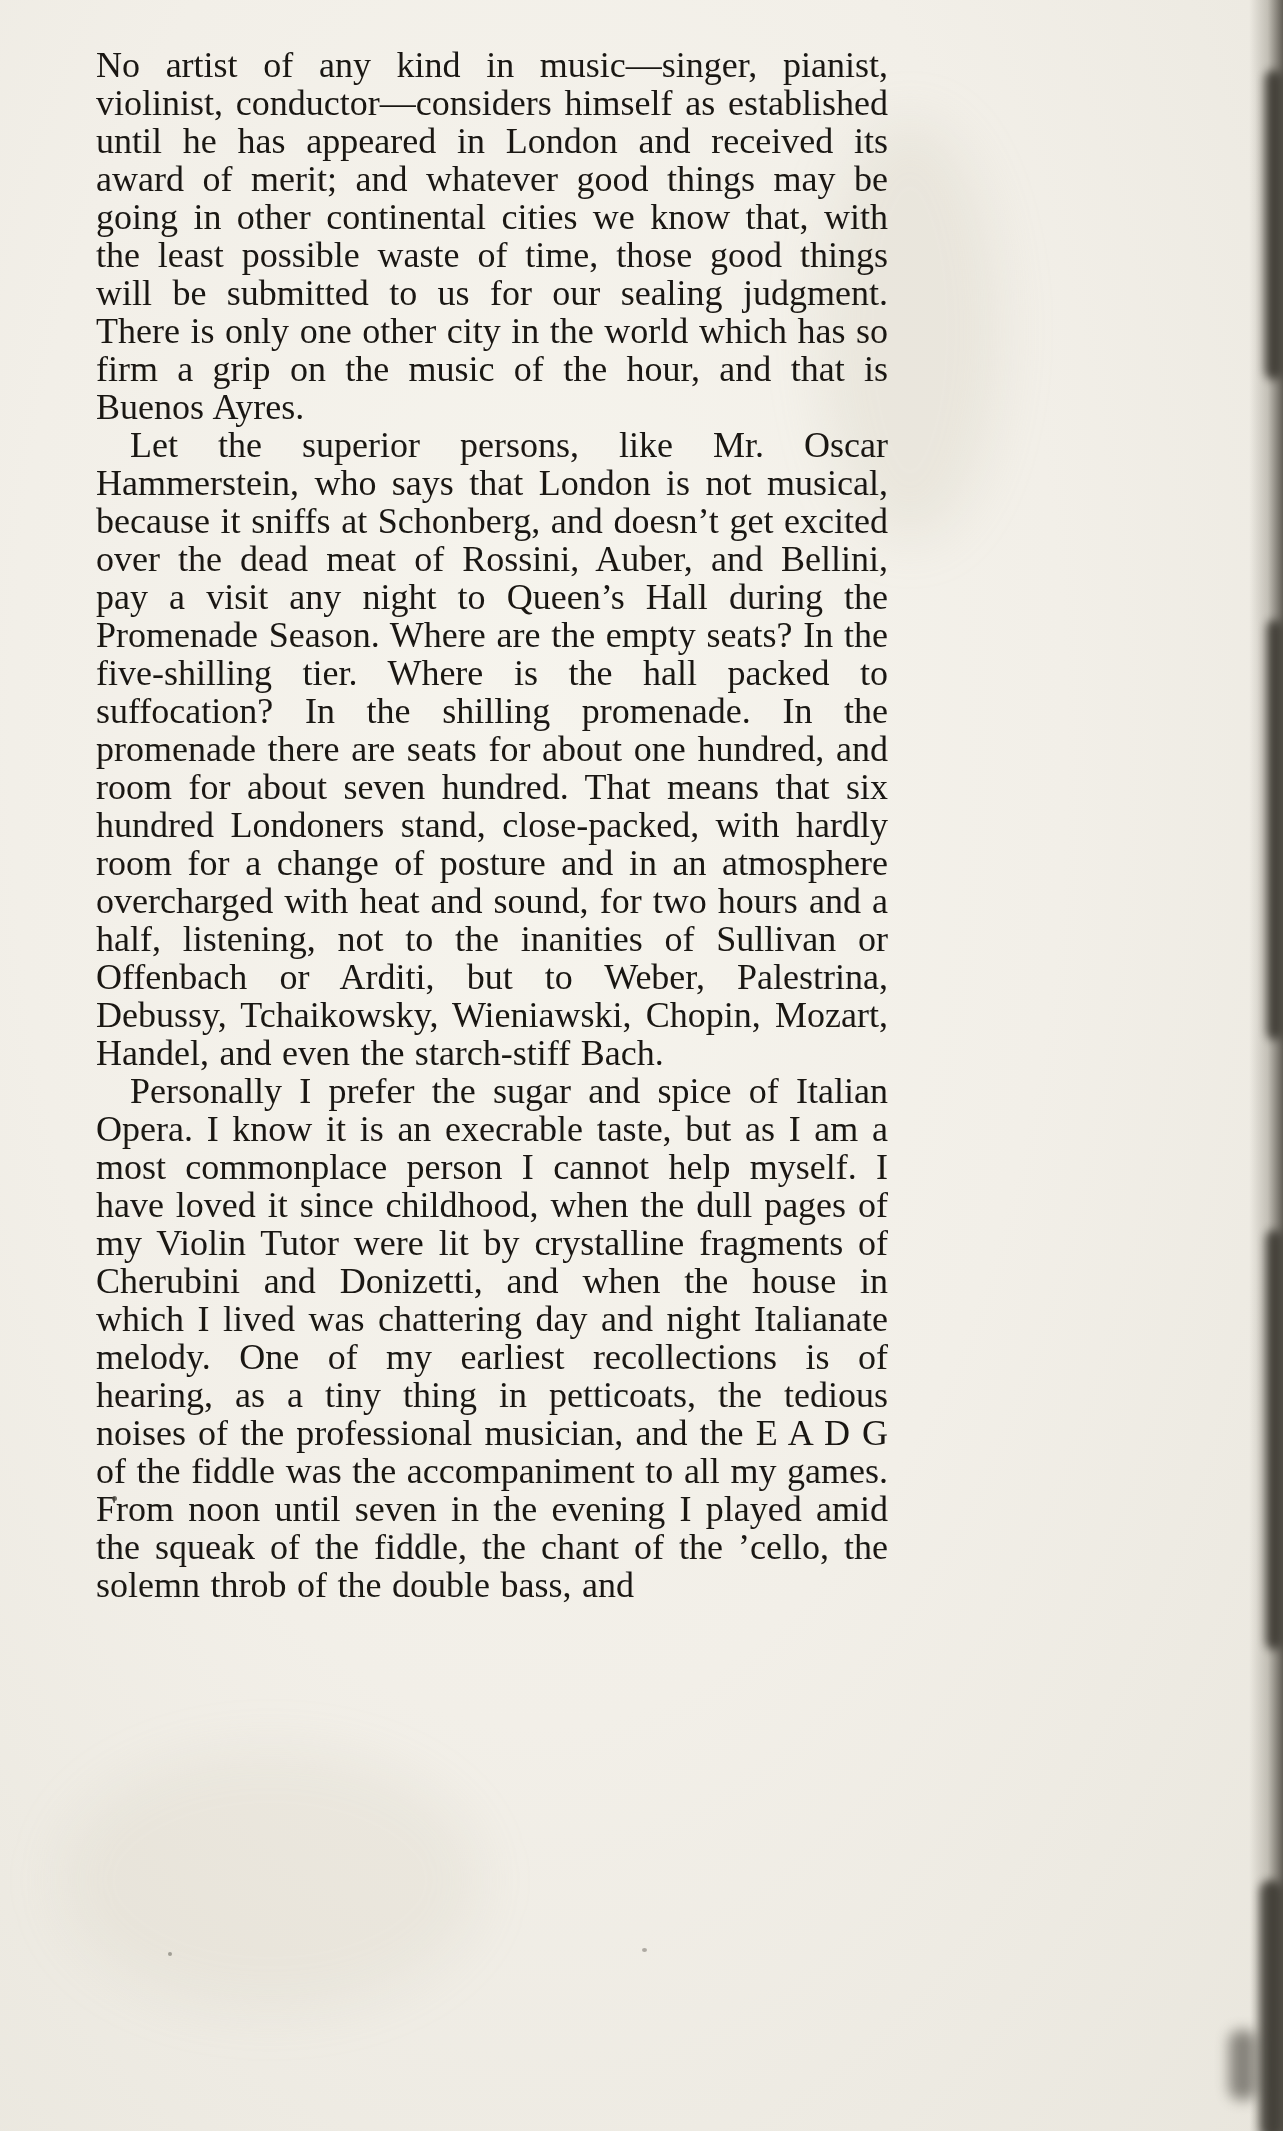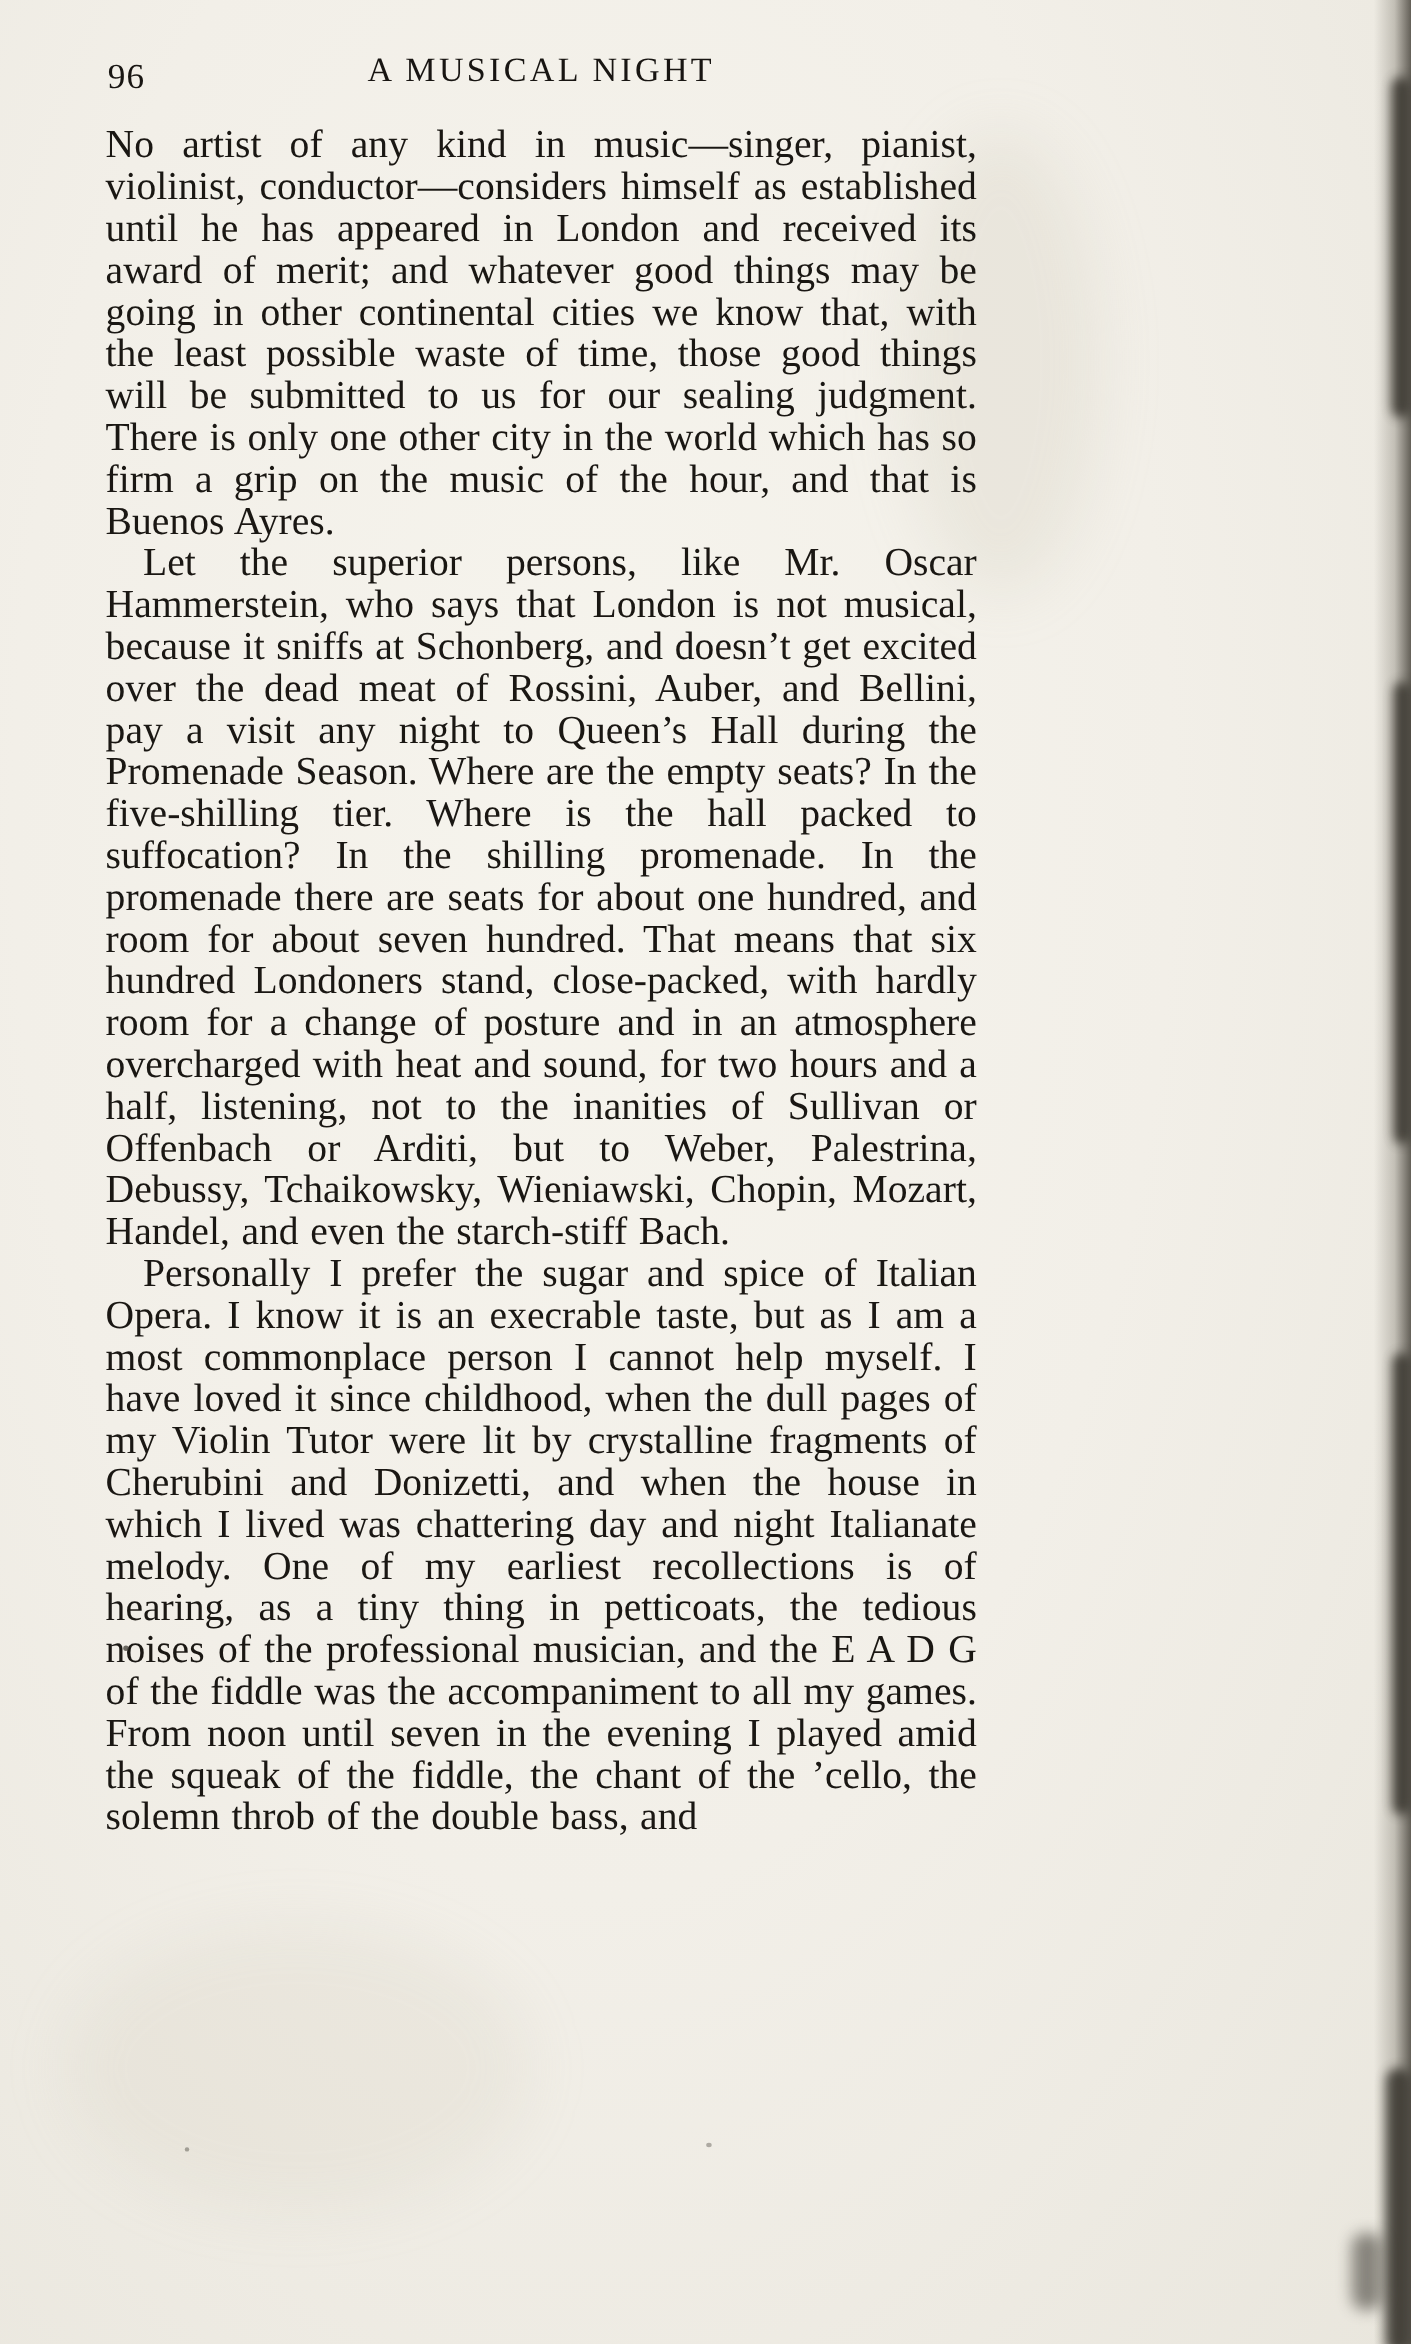--- a/index.html
+++ b/index.html
@@ -105,24 +105,20 @@
 </style>
 </head>
 <body>
 
 <div class="scan">
 
   <div class="stain stain-1"></div>
   <div class="stain stain-2"></div>
 
   <div class="page-inner">
-    <header class="page-header">
-      <span class="page-number">96</span>
-      <span class="running-title">A MUSICAL NIGHT</span>
-    </header>
 
     <main class="body-text">
       <p class="para no-indent">No artist of any kind in music—singer, pianist, violinist, conductor—considers himself as established until he has appeared in London and received its award of merit; and whatever good things may be going in other continental cities we know that, with the least possible waste of time, those good things will be submitted to us for our sealing judgment. There is only one other city in the world which has so firm a grip on the music of the hour, and that is Buenos Ayres.</p>
       <p class="para">Let the superior persons, like Mr. Oscar Hammerstein, who says that London is not musical, because it sniffs at Schonberg, and doesn’t get excited over the dead meat of Rossini, Auber, and Bellini, pay a visit any night to Queen’s Hall during the Promenade Season. Where are the empty seats? In the five-shilling tier. Where is the hall packed to suffocation? In the shilling promenade. In the promenade there are seats for about one hundred, and room for about seven hundred. That means that six hundred Londoners stand, close-packed, with hardly room for a change of posture and in an atmosphere overcharged with heat and sound, for two hours and a half, listening, not to the inanities of Sullivan or Offenbach or Arditi, but to Weber, Palestrina, Debussy, Tchaikowsky, Wieniawski, Chopin, Mozart, Handel, and even the starch-stiff Bach.</p>
       <p class="para">Personally I prefer the sugar and spice of Italian Opera. I know it is an execrable taste, but as I am a most commonplace person I cannot help myself. I have loved it since childhood, when the dull pages of my Violin Tutor were lit by crystalline fragments of Cherubini and Donizetti, and when the house in which I lived was chattering day and night Italianate melody. One of my earliest recollections is of hearing, as a tiny thing in petticoats, the tedious noises of the professional musician, and the E A D G of the fiddle was the accompaniment to all my games. From noon until seven in the evening I played amid the squeak of the fiddle, the chant of the ’cello, the solemn throb of the double bass, and</p>
     </main>
   </div>
 
   <div class="edge-shadow"></div>
   <div class="edge-blot blot-1"></div>

